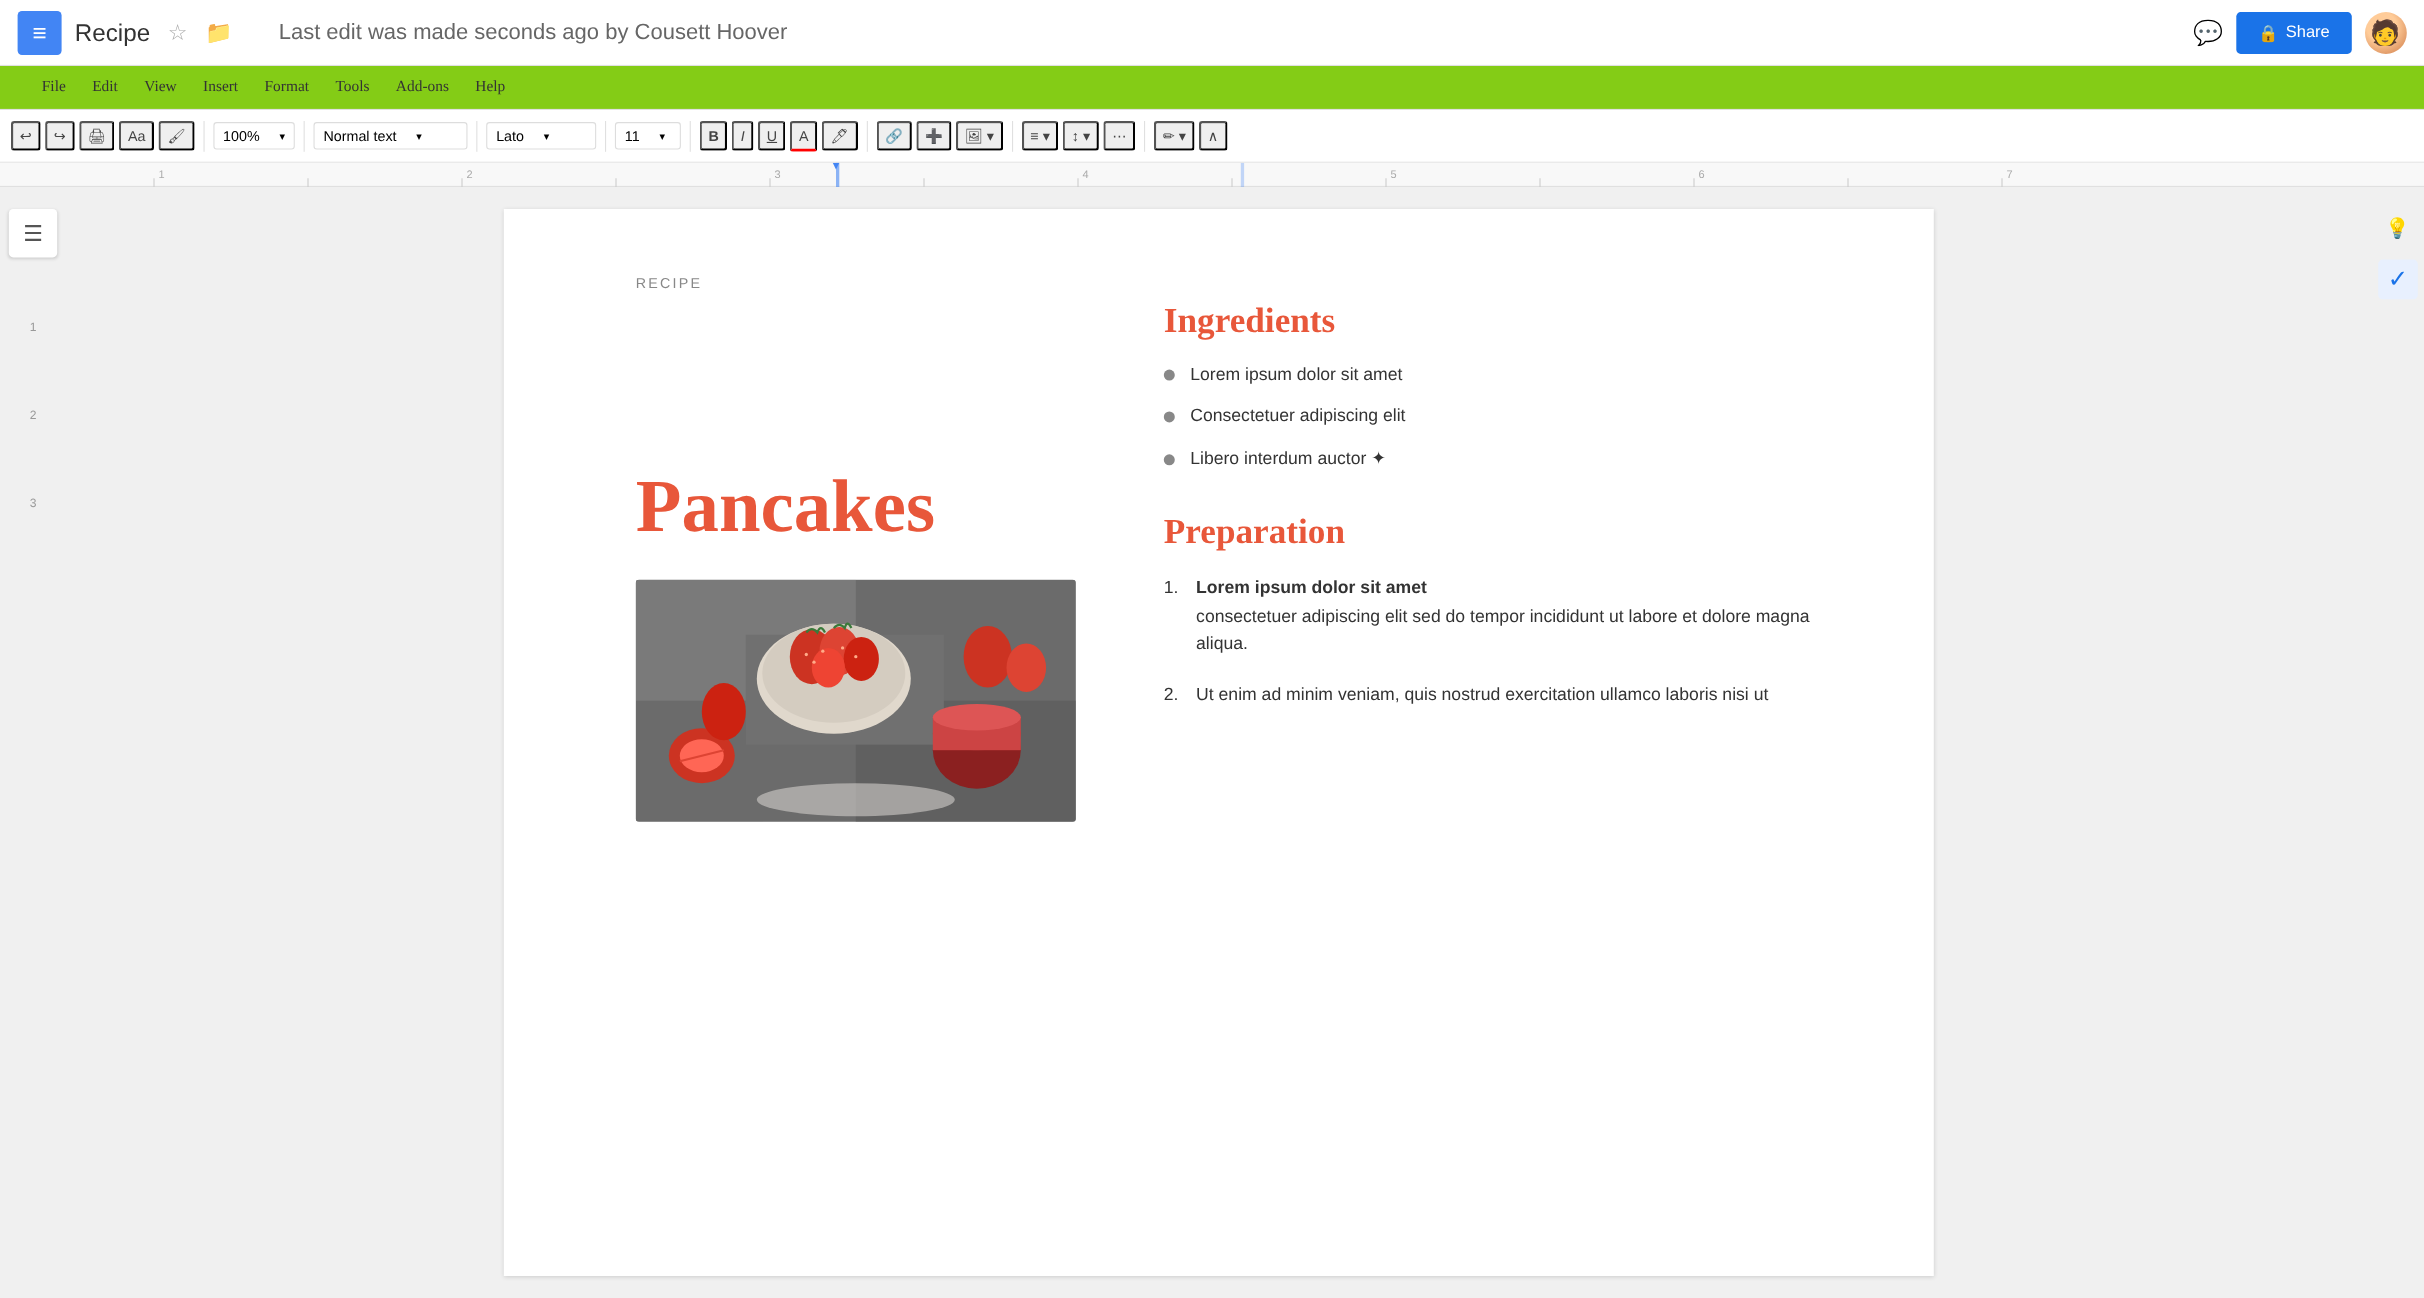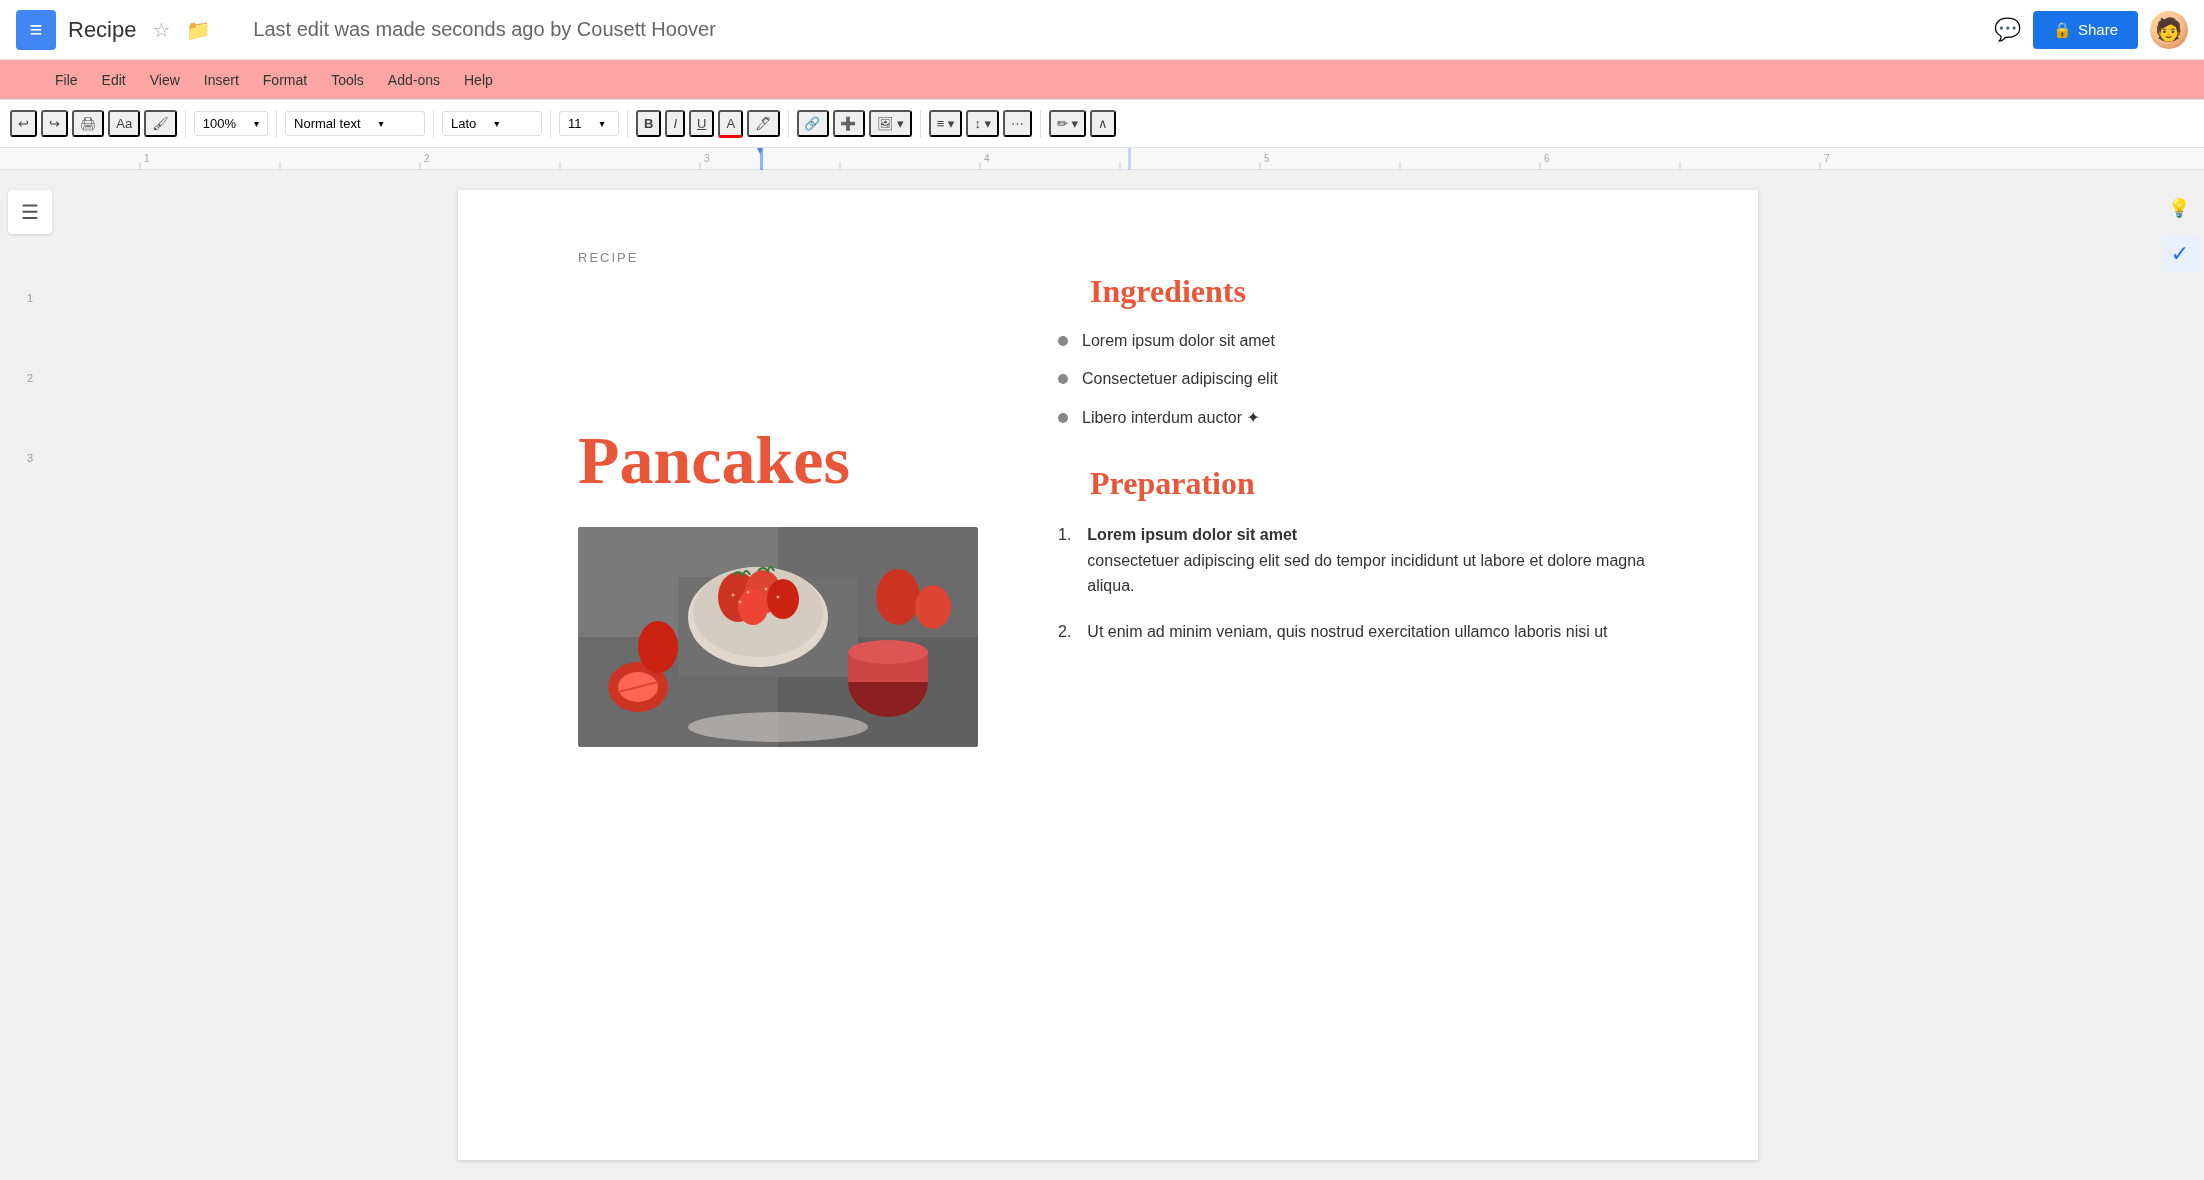--- a/index.html
+++ b/index.html
@@ -36,27 +36,28 @@
     .comments-icon { font-size: 22px; color: #555; cursor: pointer; }
     .share-btn {
       background: #1a73e8; color: white; border: none; border-radius: 4px;
       padding: 10px 20px; font-size: 15px; font-weight: 500; cursor: pointer;
       display: flex; align-items: center; gap: 6px;
     }
     .avatar { width: 38px; height: 38px; border-radius: 50%; background: #c5a; overflow: hidden; }
 
     
     .menu-bar {
-      background: #fca5a5;
+      background: #84cc16;
       height: 40px;
       display: flex;
       align-items: center;
-      padding: 0 45px;
+      padding: 0 28px;
       gap: 4px;
       border-bottom: 1px solid #e0e0e0;
+      font-family: Liberation Serif, serif;
     }
     .menu-item {
       padding: 6px 10px; font-size: 14px; color: #333; cursor: pointer; border-radius: 4px;
     }
 
     
     .toolbar {
       background: #fff;
       height: 48px;
       display: flex;
@@ -140,21 +141,21 @@
     }
 
     .two-col {
       display: flex; gap: 60px;
     }
     .left-col { width: 420px; }
     .right-col { flex: 1; }
 
     .section-heading {
       font-size: 32px; color: #e8573a; font-family: Georgia, serif;
-      font-weight: 700; margin-bottom: 20px; margin-left: 32px;
+      font-weight: 700; margin-bottom: 20px;
     }
 
     .ingredient-list {
       list-style: none; padding: 0;
     }
     .ingredient-list li {
       display: flex; align-items: flex-start; gap: 14px;
       font-size: 16px; color: #333; margin-bottom: 16px; line-height: 1.4;
     }
     .bullet-circle {

